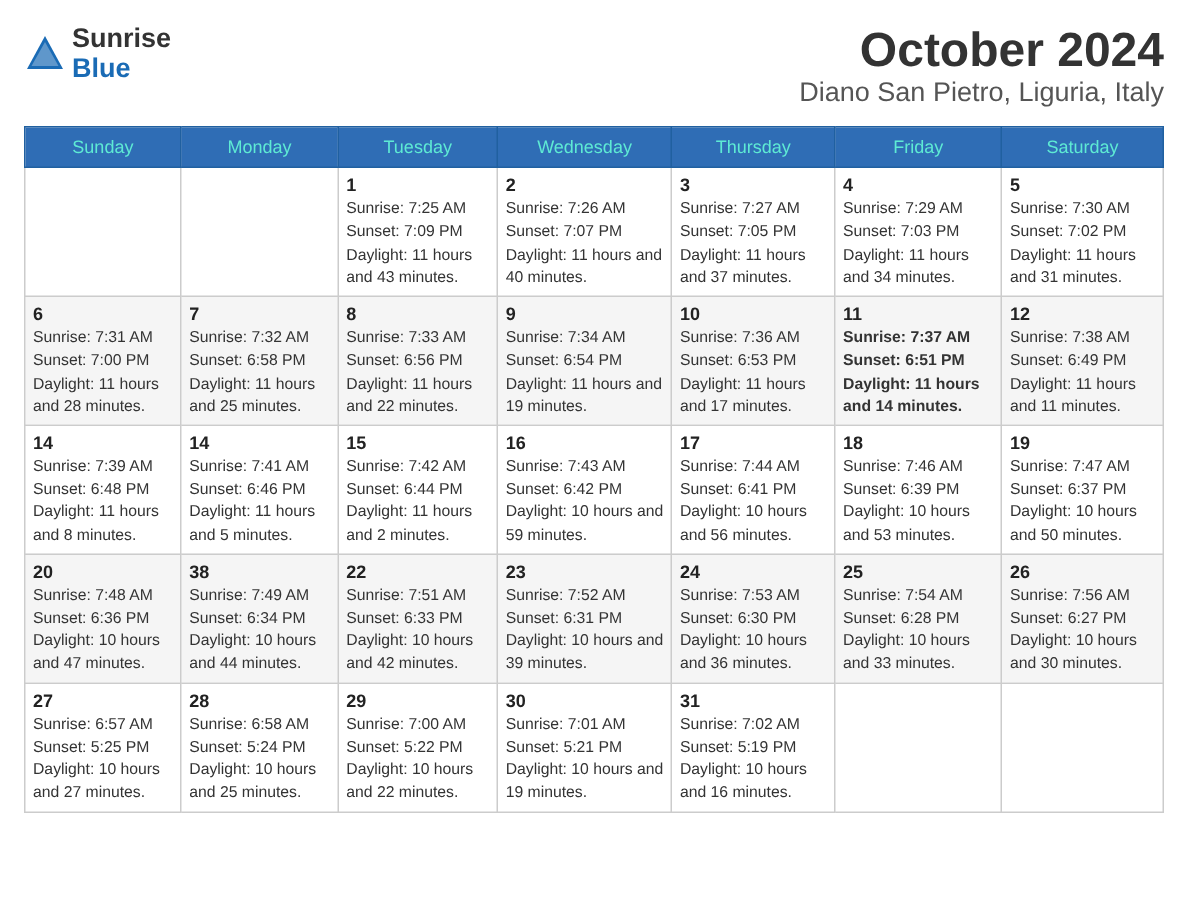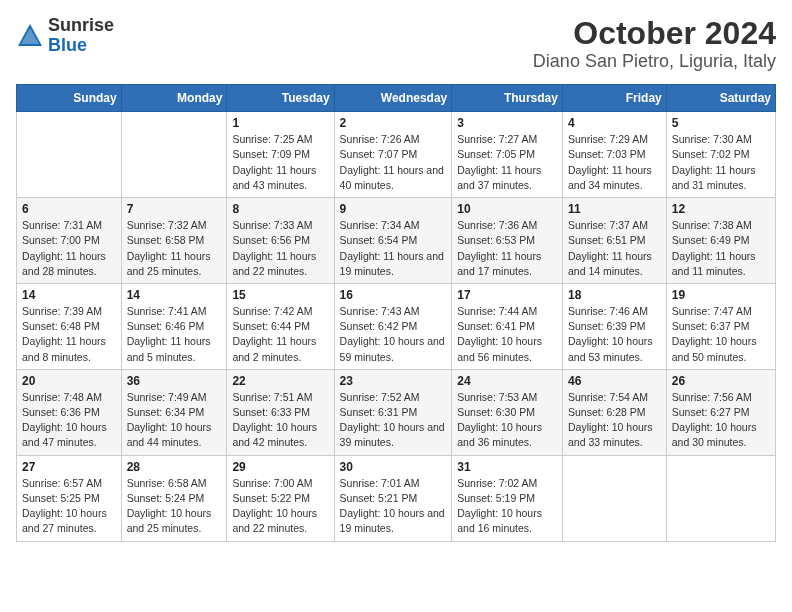--- a/index.html
+++ b/index.html
@@ -45,25 +45,25 @@
       font-size: 18px;
       color: #555;
     }
     table {
       width: 100%;
       border-collapse: collapse;
       font-size: 11px;
     }
     thead tr th {
       background-color: #2f6db5;
-      color: #ffffff;
+      color: #5eead4;
       padding: 6px 4px;
       font-size: 12px;
-      font-weight: bold;
-      text-align: right;
+      font-weight: normal;
+      text-align: center;
       border: 1px solid #2060a0;
     }
     tbody tr td {
       border: 1px solid #ccc;
       vertical-align: top;
       padding: 4px 4px 4px 5px;
       min-height: 80px;
       background: #fff;
     }
     tbody tr:nth-child(even) td {
@@ -178,21 +178,21 @@
 Daylight: 11 hours and 19 minutes.</div>
         </td>
         <td>
           <span class="day-num">10</span>
           <div class="day-info" style="white-space: pre-line;">Sunrise: 7:36 AM
 Sunset: 6:53 PM
 Daylight: 11 hours and 17 minutes.</div>
         </td>
         <td>
           <span class="day-num">11</span>
-          <div class="day-info" style="white-space: pre-line;">Sunrise: 7:37 AM
+          <div class="day-info" style="white-space: pre-line; font-weight: bold;">Sunrise: 7:37 AM
 Sunset: 6:51 PM
 Daylight: 11 hours and 14 minutes.</div>
         </td>
         <td>
           <span class="day-num">12</span>
           <div class="day-info" style="white-space: pre-line;">Sunrise: 7:38 AM
 Sunset: 6:49 PM
 Daylight: 11 hours and 11 minutes.</div>
         </td>
       </tr>
@@ -241,21 +241,21 @@
         </td>
       </tr>
       <tr>
         <td>
           <span class="day-num">20</span>
           <div class="day-info" style="white-space: pre-line;">Sunrise: 7:48 AM
 Sunset: 6:36 PM
 Daylight: 10 hours and 47 minutes.</div>
         </td>
         <td>
-          <span class="day-num">36</span>
+          <span class="day-num">38</span>
           <div class="day-info" style="white-space: pre-line;">Sunrise: 7:49 AM
 Sunset: 6:34 PM
 Daylight: 10 hours and 44 minutes.</div>
         </td>
         <td>
           <span class="day-num">22</span>
           <div class="day-info" style="white-space: pre-line;">Sunrise: 7:51 AM
 Sunset: 6:33 PM
 Daylight: 10 hours and 42 minutes.</div>
         </td>
@@ -265,21 +265,21 @@
 Sunset: 6:31 PM
 Daylight: 10 hours and 39 minutes.</div>
         </td>
         <td>
           <span class="day-num">24</span>
           <div class="day-info" style="white-space: pre-line;">Sunrise: 7:53 AM
 Sunset: 6:30 PM
 Daylight: 10 hours and 36 minutes.</div>
         </td>
         <td>
-          <span class="day-num">46</span>
+          <span class="day-num">25</span>
           <div class="day-info" style="white-space: pre-line;">Sunrise: 7:54 AM
 Sunset: 6:28 PM
 Daylight: 10 hours and 33 minutes.</div>
         </td>
         <td>
           <span class="day-num">26</span>
           <div class="day-info" style="white-space: pre-line;">Sunrise: 7:56 AM
 Sunset: 6:27 PM
 Daylight: 10 hours and 30 minutes.</div>
         </td>

